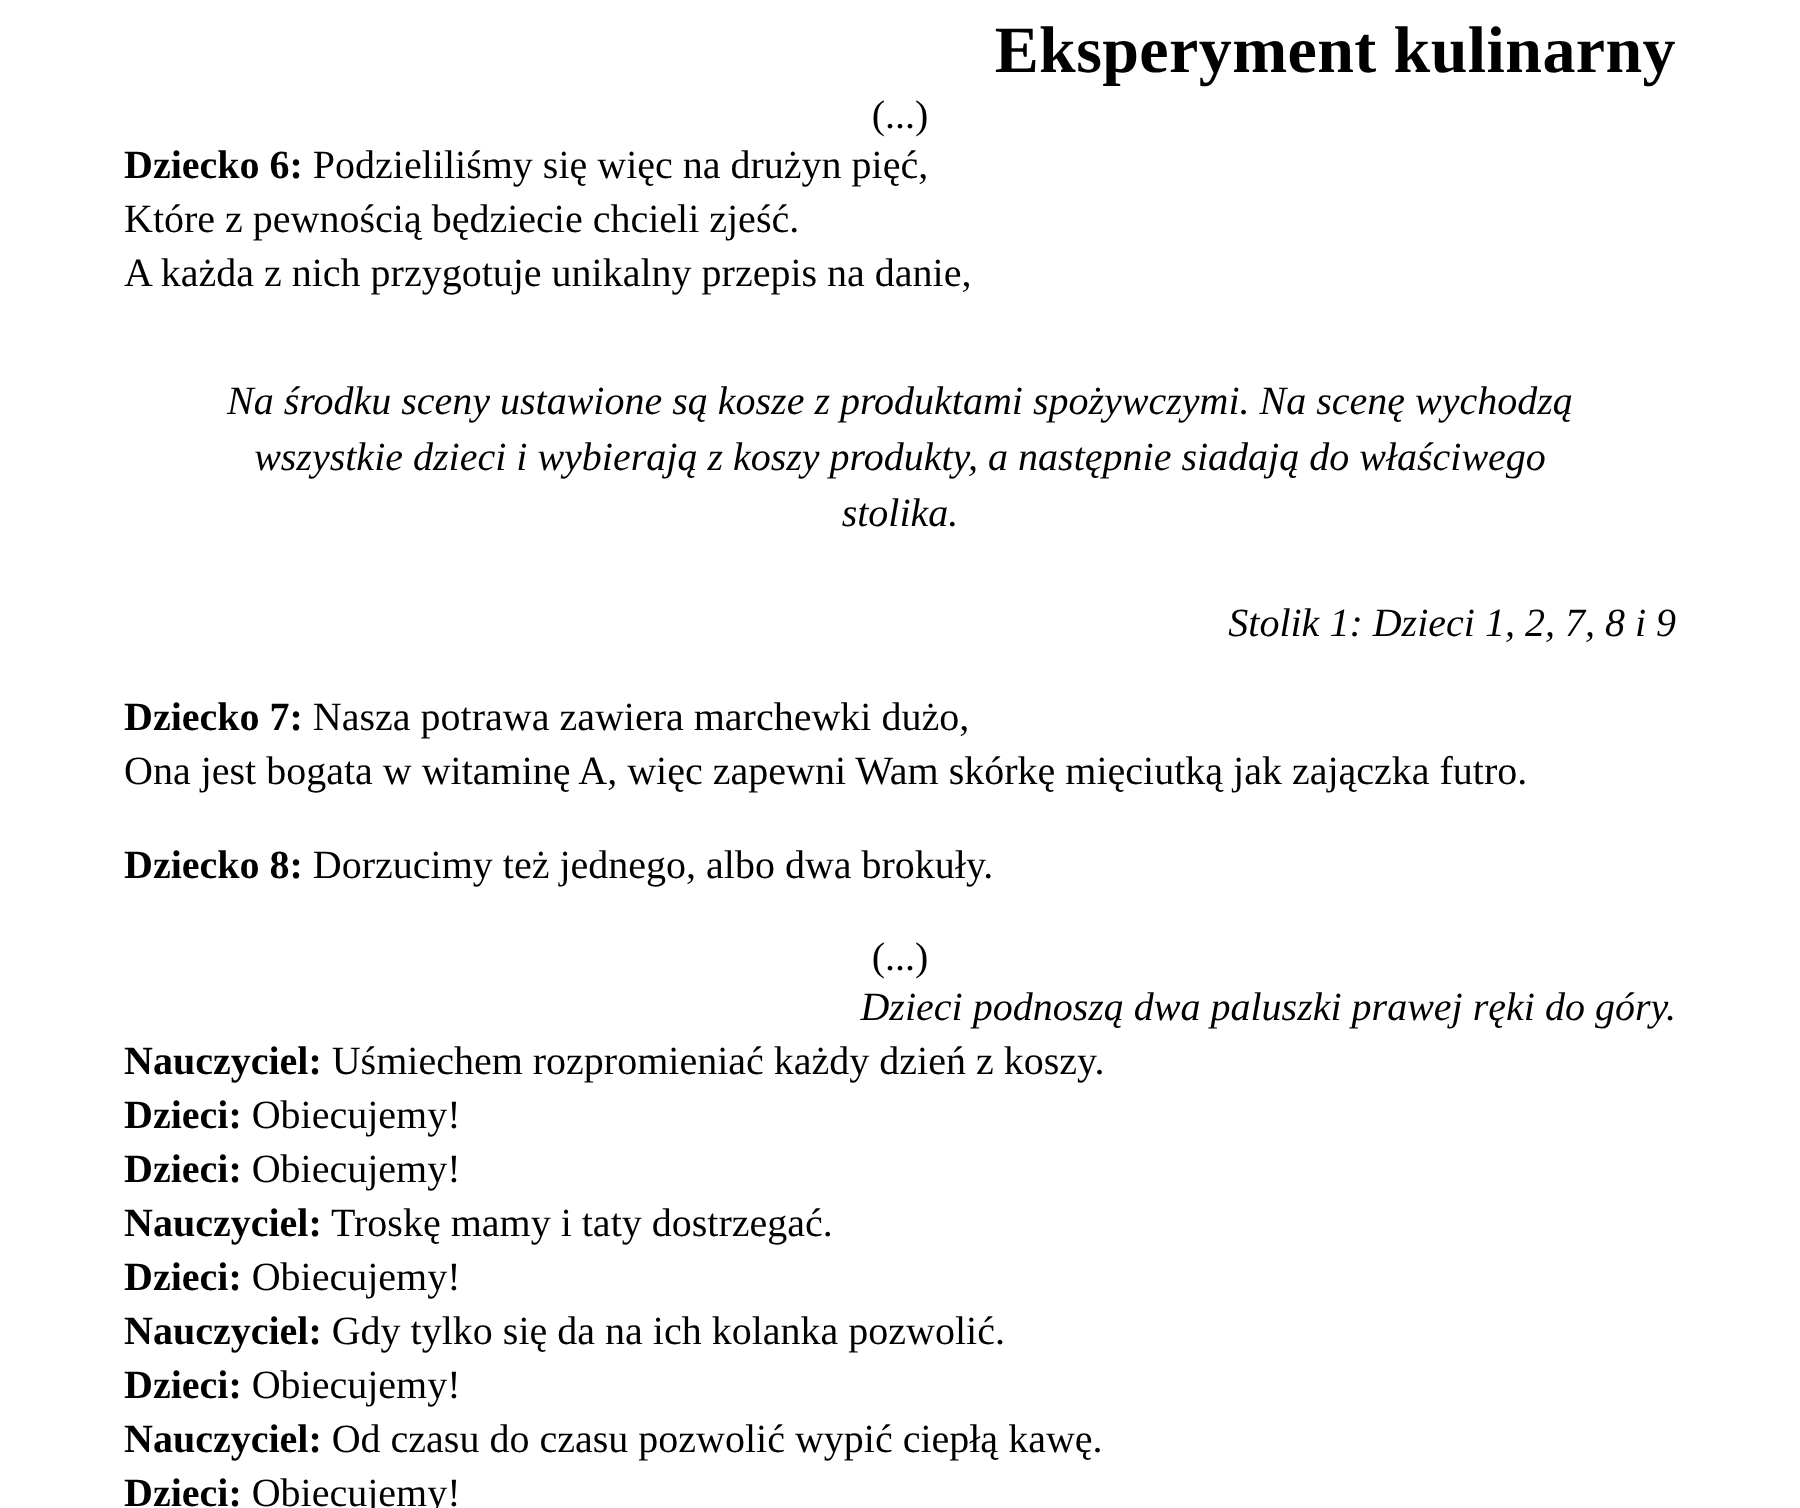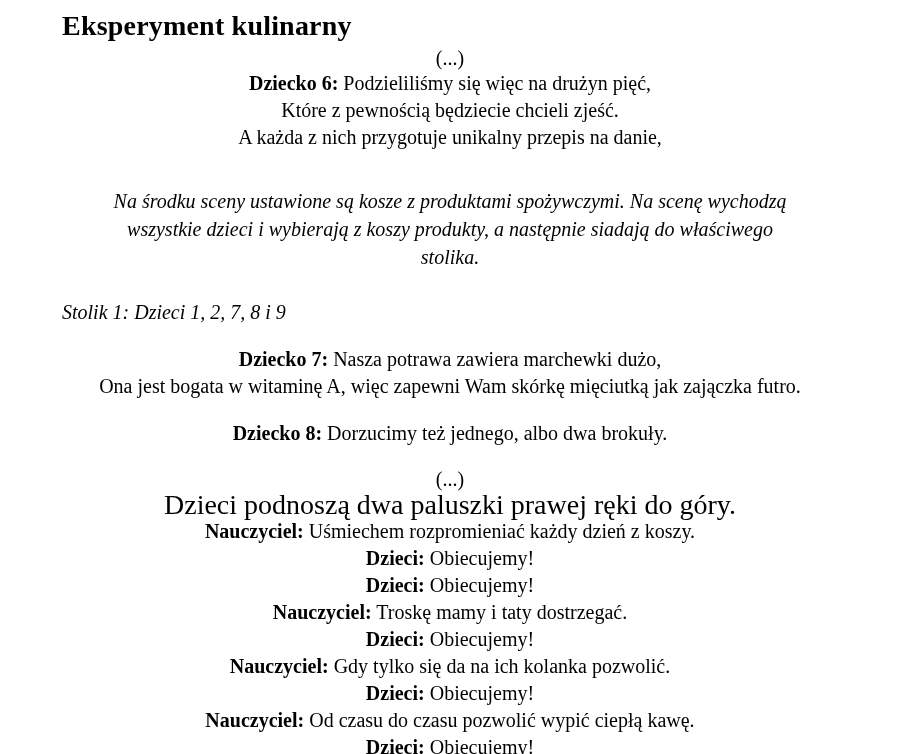--- a/index.html
+++ b/index.html
@@ -19,40 +19,40 @@
 
   .page {
     position: relative;
     width: 900px;
     height: 754px;
     box-sizing: border-box;
     padding: 0 62px 0 62px;
   }
 
   .doc-title {
-    font-size: 28px;
+    font-size: 33px;
     font-weight: bold;
-    text-align: left;
+    text-align: right;
     line-height: 40px;
     margin: 6px 0 0 0;
     letter-spacing: 0.2px;
   }
 
   .ellipsis-mark {
     text-align: center;
     font-size: 20px;
     line-height: 24px;
     margin: 0;
   }
 
   .speech {
     font-size: 20px;
     line-height: 27px;
     margin: 0;
-    text-align: center;
+    text-align: left;
   }
   .speech .speaker {
     font-weight: bold;
   }
 
   .block-gap {
     height: 20px;
   }
   .block-gap-sm {
     height: 11px;
@@ -61,31 +61,32 @@
   .stage-direction {
     font-size: 20px;
     line-height: 28px;
     font-style: italic;
     text-align: center;
     margin: 16px;
     padding: 0 22px;
   }
 
   .stage-direction-left {
-    font-size: 28px;
+    font-size: 20px;
     line-height: 27px;
-    text-align: center;
+    font-style: italic;
+    text-align: right;
     margin: 0;
   }
 
   .table-label {
     font-size: 20px;
     line-height: 28px;
     font-style: italic;
-    text-align: left;
+    text-align: right;
     margin: 0;
   }
 
   .dialogue-list {
     margin: 0;
     padding: 0;
     list-style: none;
   }
 </style>
 </head>

